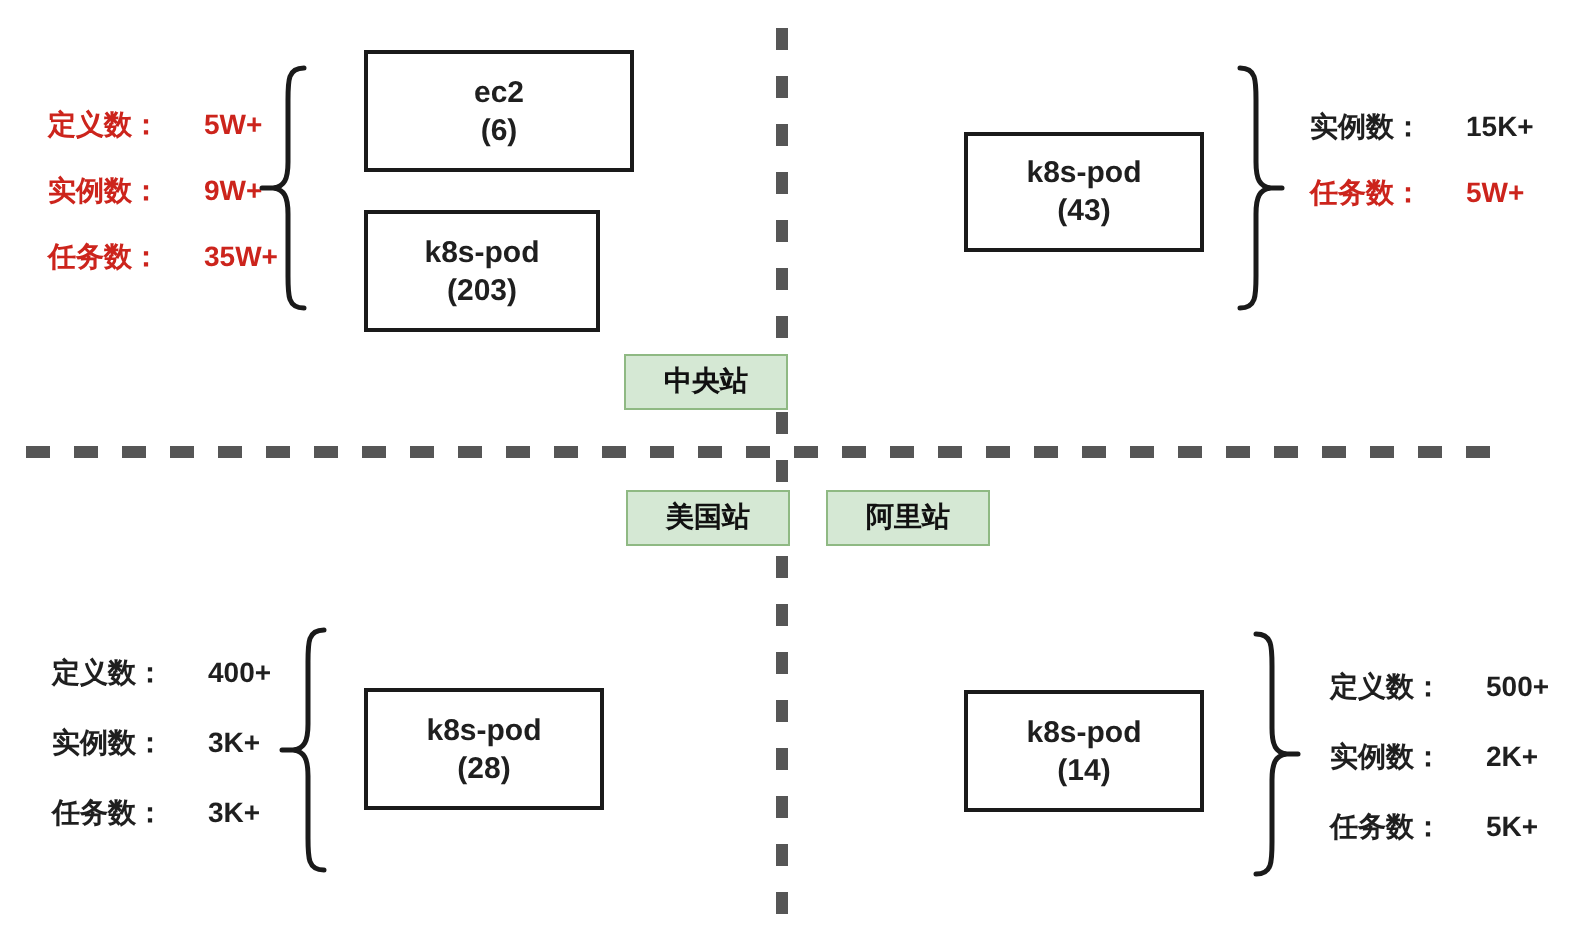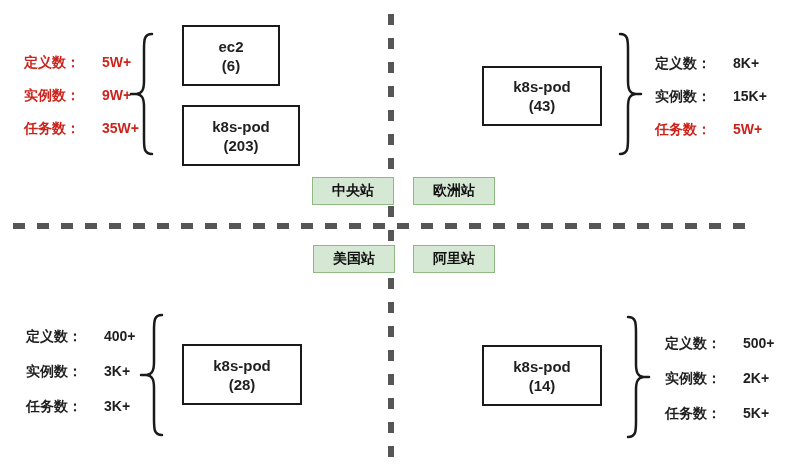--- a/index.html
+++ b/index.html
@@ -46,44 +46,42 @@
 
   <div class="stats tight" style="left:24px;top:52px">
     <div class="stat-line" data-color="red"><span class="stat-label">定义数：</span><span class="stat-value">5W+</span></div>
     <div class="stat-line" data-color="red"><span class="stat-label">实例数：</span><span class="stat-value">9W+</span></div>
     <div class="stat-line" data-color="red"><span class="stat-label">任务数：</span><span class="stat-value">35W+</span></div>
   </div>
   <svg class="brace" style="left:130px;top:31px" width="26" height="126" viewBox="0 0 26 126">
     <path d="M22 3 C14 3 14 9 14 19 L14 50 C14 59 12 62 7 63 C12 64 14 67 14 76 L14 107 C14 117 14 123 22 123"></path>
     <path d="M7 63 L1 63"></path>
   </svg>
-  <div class="node-box" style="left:182px;top:25px;width:98px;height:61px">
+  <div class="node-box" style="left:182px;top:25px;width:135px;height:61px">
     <div>ec2</div>
     <div>(6)</div>
   </div>
   <div class="node-box" style="left:182px;top:105px;width:118px;height:61px">
     <div>k8s-pod</div>
     <div>(203)</div>
   </div>
   <div class="station" style="left:312px;top:177px">中央站</div>
 
   <div class="node-box" style="left:482px;top:66px;width:120px;height:60px">
     <div>k8s-pod</div>
     <div>(43)</div>
   </div>
   <svg class="brace" style="left:616px;top:31px" width="26" height="126" viewBox="0 0 26 126">
     <path d="M4 3 C12 3 12 9 12 19 L12 50 C12 59 14 62 19 63 C14 64 12 67 12 76 L12 107 C12 117 12 123 4 123"></path>
     <path d="M19 63 L25 63"></path>
   </svg>
   <div class="stats tight" style="left:655px;top:53px">
-    <div class="stat-line" data-color="black"><span class="stat-label">定义数：</span><span class="stat-value">8K+</span></div>
     <div class="stat-line" data-color="black"><span class="stat-label">实例数：</span><span class="stat-value">15K+</span></div>
     <div class="stat-line" data-color="red"><span class="stat-label">任务数：</span><span class="stat-value">5W+</span></div>
   </div>
-  <div class="station" style="left:413px;top:177px">欧洲站</div>
 
   <div class="station" style="left:313px;top:245px">美国站</div>
   <div class="stats loose" style="left:26px;top:326px">
     <div class="stat-line" data-color="black"><span class="stat-label">定义数：</span><span class="stat-value">400+</span></div>
     <div class="stat-line" data-color="black"><span class="stat-label">实例数：</span><span class="stat-value">3K+</span></div>
     <div class="stat-line" data-color="black"><span class="stat-label">任务数：</span><span class="stat-value">3K+</span></div>
   </div>
   <svg class="brace" style="left:140px;top:312px" width="26" height="126" viewBox="0 0 26 126">
     <path d="M22 3 C14 3 14 9 14 19 L14 50 C14 59 12 62 7 63 C12 64 14 67 14 76 L14 107 C14 117 14 123 22 123"></path>
     <path d="M7 63 L1 63"></path>

